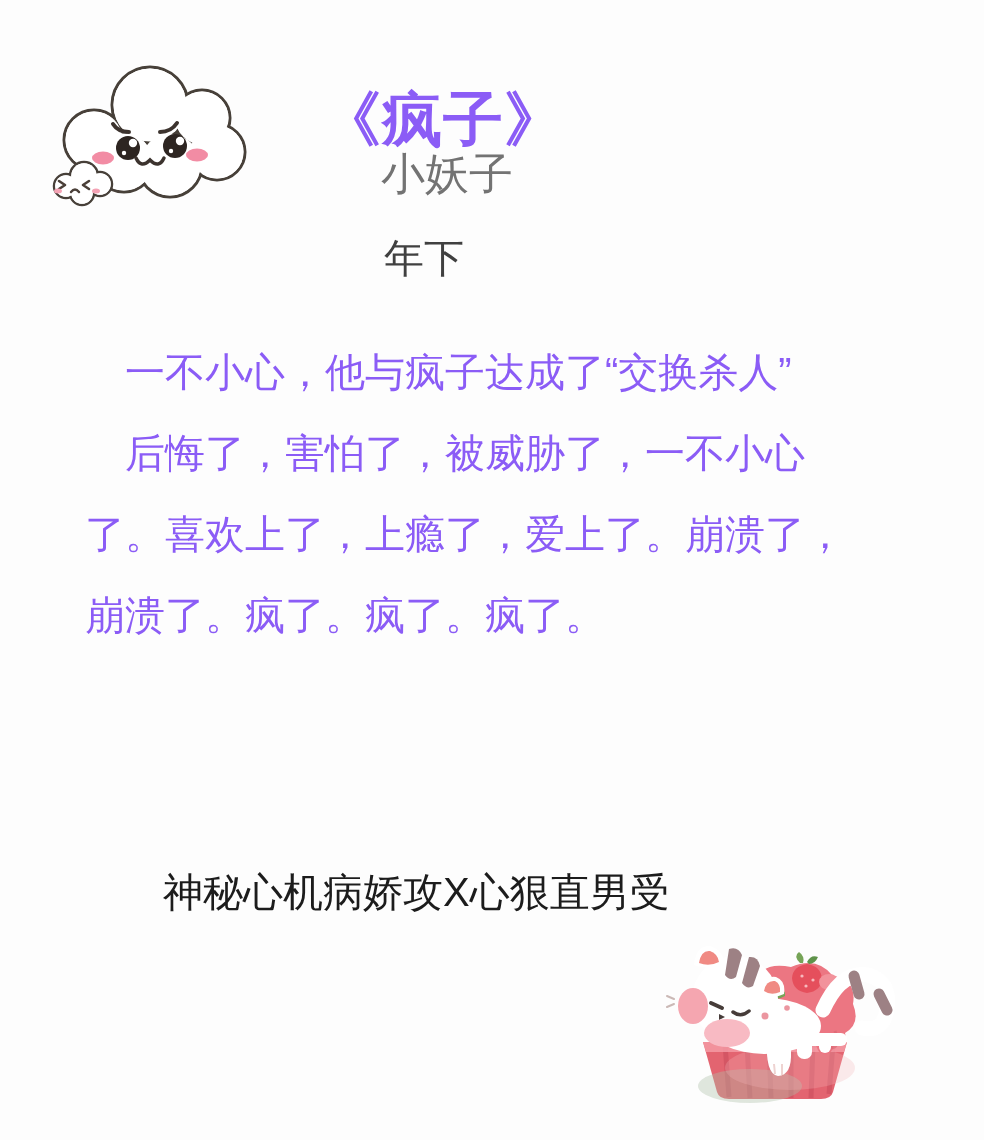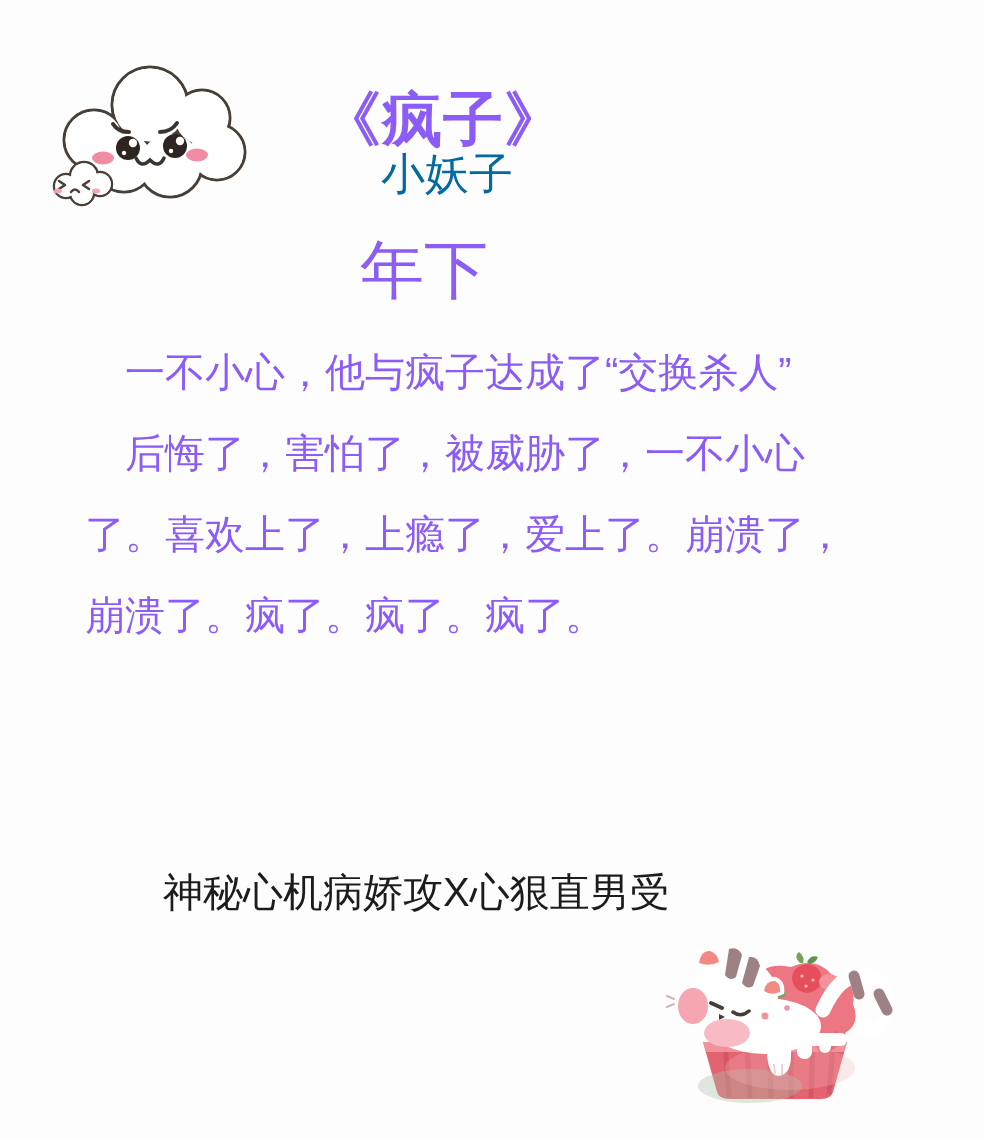--- a/index.html
+++ b/index.html
@@ -12,25 +12,25 @@
     overflow:hidden;
   }
   .title{
     position:absolute;top:50px;left:443px;transform:translateX(-50%);
     font-size:60px;font-weight:700;line-height:1;white-space:nowrap;
     letter-spacing:1px;color:#8b5cf6;
   }
   .author{
     position:absolute;top:152px;left:447px;transform:translateX(-50%);
     font-size:44px;line-height:1;white-space:nowrap;
-    color:#0369a1;
+    color:#737373;
   }
   .orientation{
     position:absolute;top:238px;left:424px;transform:translateX(-50%);
-    font-size:64px;line-height:1;white-space:nowrap;color:#8b5cf6;
+    font-size:40px;line-height:1;white-space:nowrap;color:#404040;
   }
   .synopsis{
     position:absolute;top:332px;left:85px;width:836px;
     font-size:40px;line-height:81px;color:#8b5cf6;
   }
   .synopsis .line{white-space:nowrap;}
   .synopsis .indent{padding-left:40px;}
   .pairing{
     position:absolute;top:868px;left:163px;
     font-size:40px;line-height:1.2;white-space:nowrap;color:#1c1c1c;

